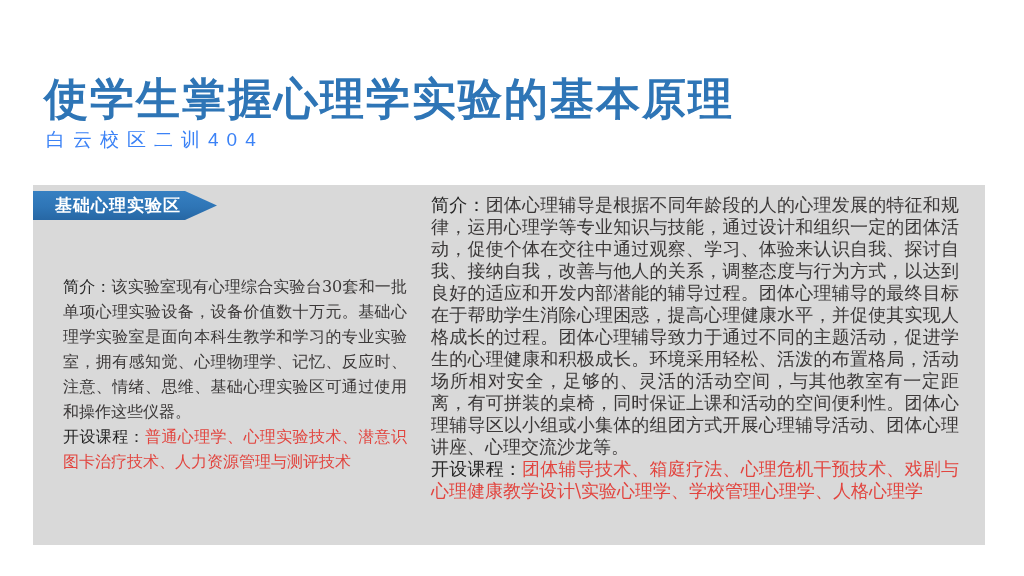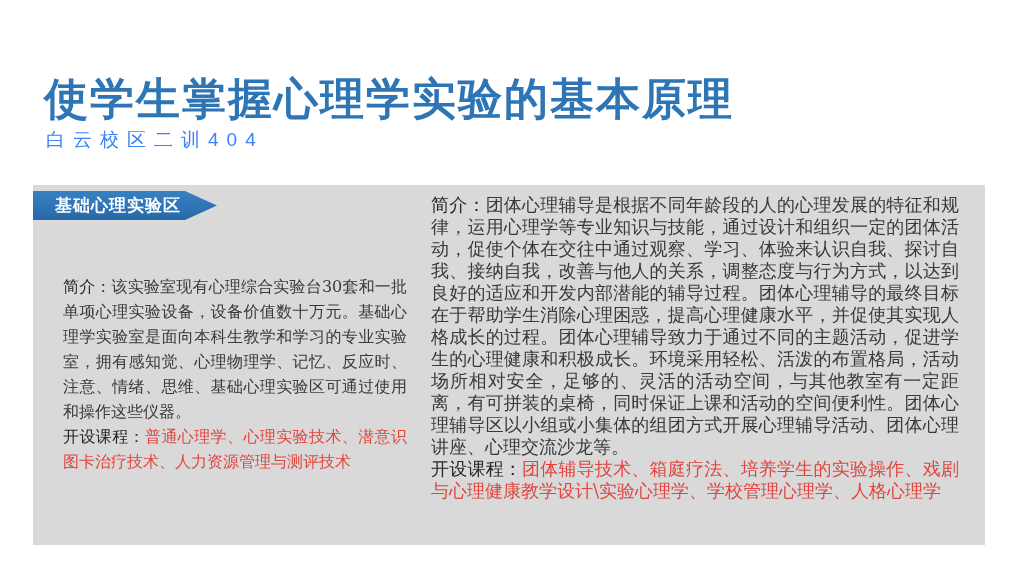--- a/index.html
+++ b/index.html
@@ -90,15 +90,15 @@
   <div class="ribbon">基础心理实验区</div>
   <div class="panel-body">
     <p><span class="label">简介：</span><span>该实验室现有心理综合实验台30套和一批单项心理实验设备，设备价值数十万元。基础心理学实验室是面向本科生教学和学习的专业实验室，拥有感知觉、心理物理学、记忆、反应时、注意、情绪、思维、基础心理实验区可通过使用和操作这些仪器。</span></p>
     <p class="courses-block"><span class="label">开设课程：</span><span class="courses-text">普通心理学、心理实验技术、潜意识图卡治疗技术、人力资源管理与测评技术</span></p>
   </div>
 </section>
 
 <section class="panel panel-right">
   <div class="panel-body">
     <p><span class="label">简介：</span><span>团体心理辅导是根据不同年龄段的人的心理发展的特征和规律，运用心理学等专业知识与技能，通过设计和组织一定的团体活动，促使个体在交往中通过观察、学习、体验来认识自我、探讨自我、接纳自我，改善与他人的关系，调整态度与行为方式，以达到良好的适应和开发内部潜能的辅导过程。团体心理辅导的最终目标在于帮助学生消除心理困惑，提高心理健康水平，并促使其实现人格成长的过程。团体心理辅导致力于通过不同的主题活动，促进学生的心理健康和积极成长。环境采用轻松、活泼的布置格局，活动场所相对安全，足够的、灵活的活动空间，与其他教室有一定距离，有可拼装的桌椅，同时保证上课和活动的空间便利性。团体心理辅导区以小组或小集体的组团方式开展心理辅导活动、团体心理讲座、心理交流沙龙等。</span></p>
-    <p class="courses-block"><span class="label">开设课程：</span><span class="courses-text">团体辅导技术、箱庭疗法、培养学生的实验操作、戏剧与心理健康教学设计\实验心理学、学校管理心理学、人格心理学</span></p>
+    <p class="courses-block"><span class="label">开设课程：</span><span class="courses-text">团体辅导技术、箱庭疗法、心理危机干预技术、戏剧与心理健康教学设计\实验心理学、学校管理心理学、人格心理学</span></p>
   </div>
 </section>
 
 </body></html>

